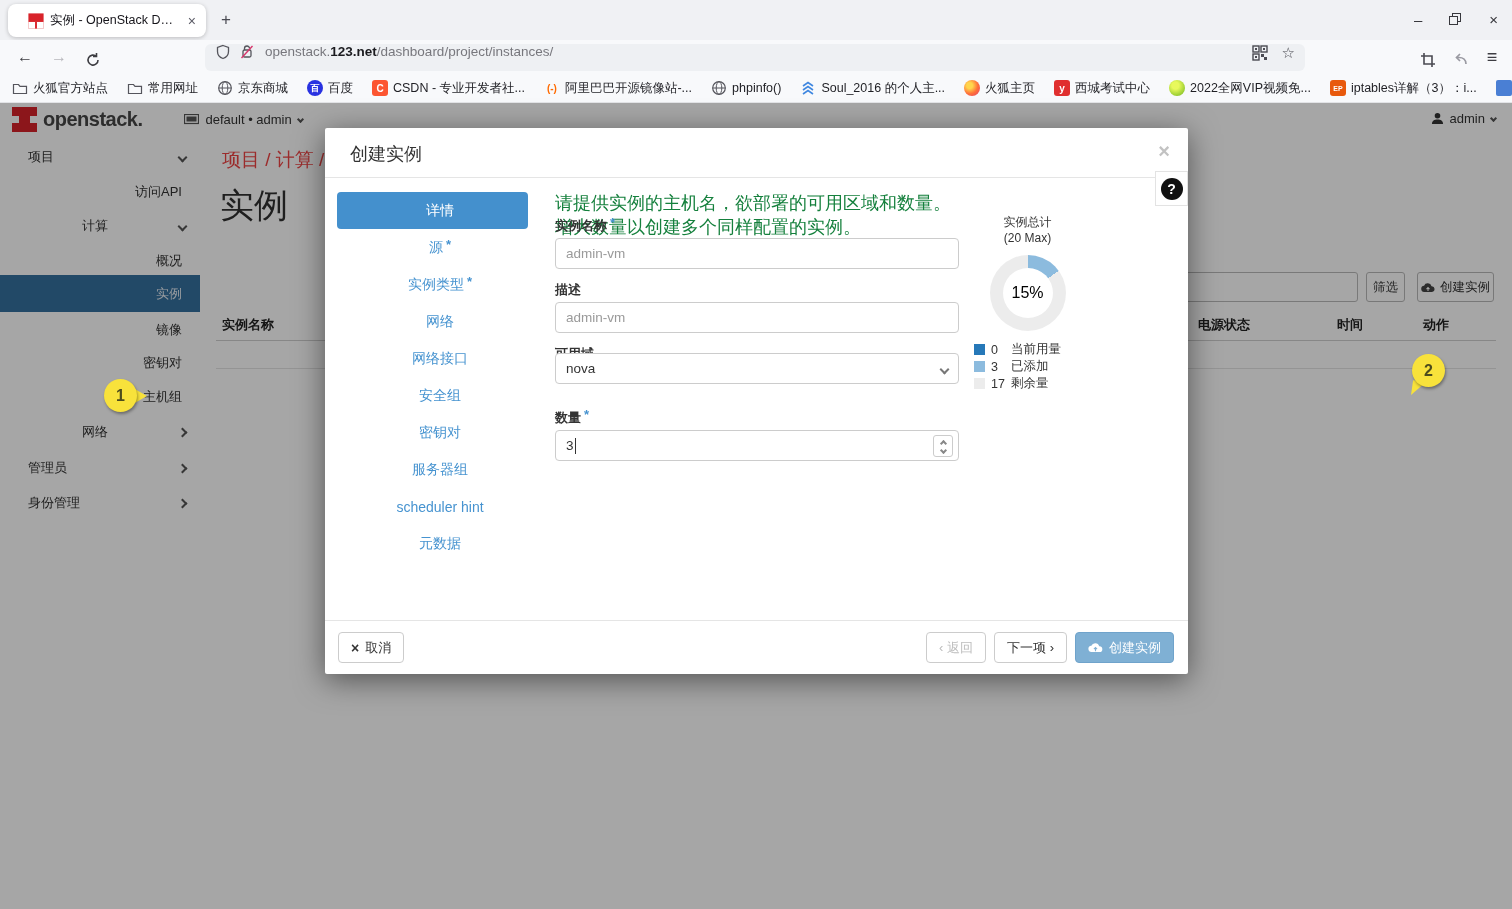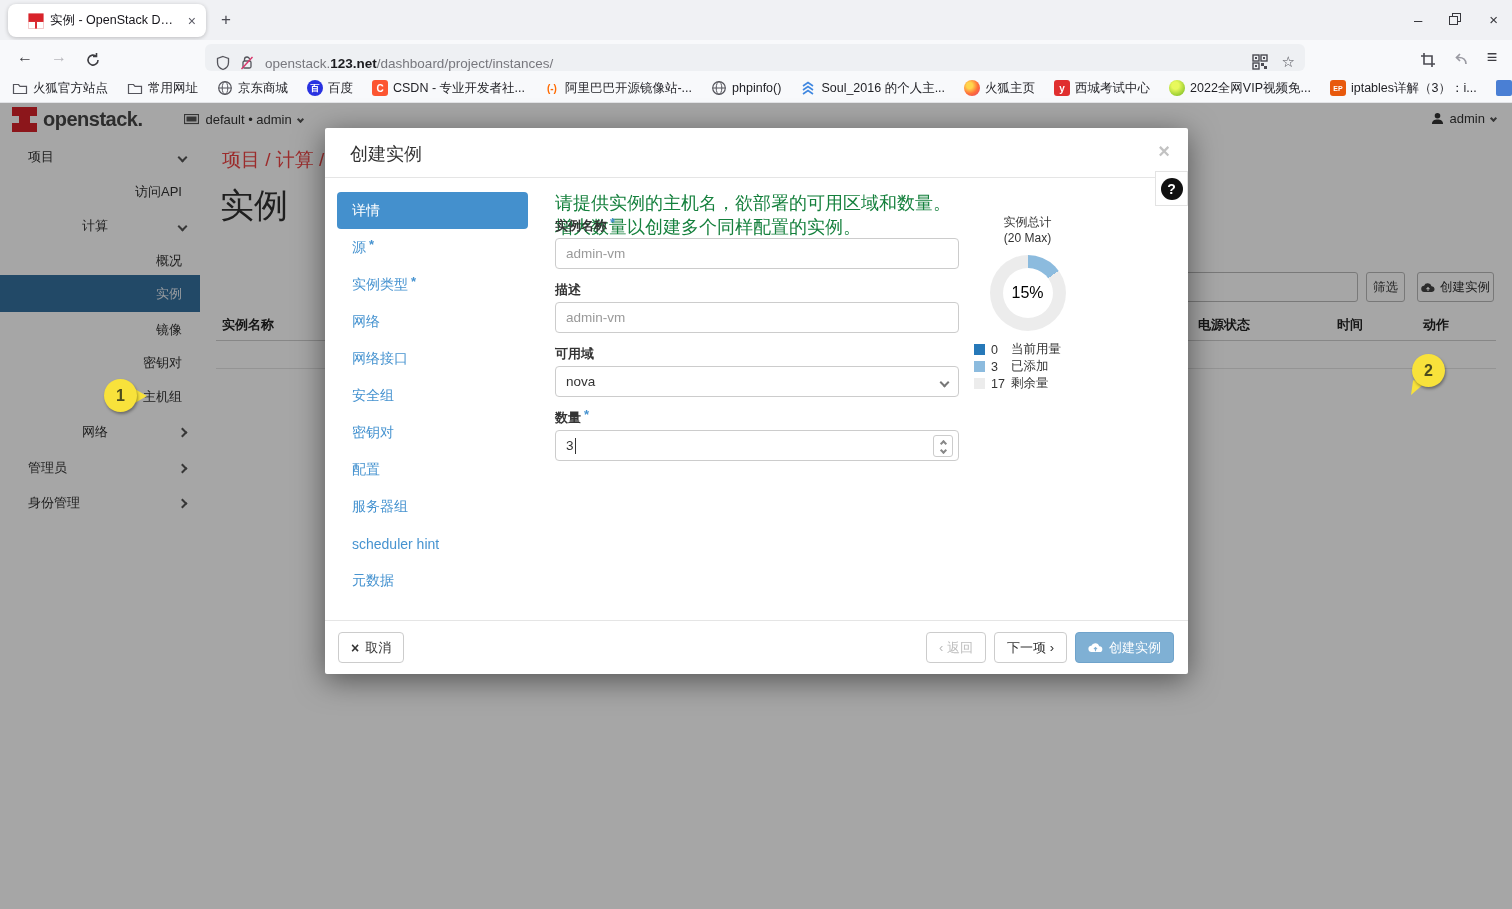--- a/index.html
+++ b/index.html
@@ -15,21 +15,21 @@
   .newtab { position:absolute; left:214px; top:8px; width:24px; height:24px; font-size:17px; color:#4a4a52; text-align:center; line-height:24px; border-radius:4px; }
   .winctl { position:absolute; top:10px; display:flex; gap:28px; right:14px; align-items:center; color:#37373c; }
   .winctl .g { font-size:15px; line-height:20px; }
   .restore-sq { position:relative; width:11px; height:11px; }
   .restore-sq i { position:absolute; border:1.4px solid #37373c; width:9px; height:9px; display:block; }
   .restore-sq i:first-child { left:2px; top:-2px; }
   .restore-sq i:last-child { left:-1px; top:1px; background:#f0f1f4; }
 
   .toolbar { position:absolute; left:0; top:40px; width:1512px; height:34px; background:#f8f9fb; }
   .nav-ic { position:absolute; top:4px; width:26px; height:26px; text-align:center; line-height:26px; font-size:16px; color:#3d3d42; border-radius:4px; }
-  .addr { position:absolute; left:205px; top:44px; width:1100px; height:27px; background:#eef0f3; border-radius:6px; display:flex; align-items:flex-end; padding:0 10px; }
+  .addr { position:absolute; left:205px; top:44px; width:1100px; height:27px; background:#eef0f3; border-radius:6px; display:flex; align-items:flex-start; padding:0 10px; }
   .addr .url { font-size:13.5px; color:#77777d; margin-left:10px; white-space:nowrap; flex:1; overflow:hidden; }
   .addr .url b { color:#1b1b1f; font-weight:600; }
   .icon16 { width:16px; height:16px; display:inline-block; vertical-align:middle; }
   .addr-right { display:flex; gap:14px; align-items:center; }
   .star { font-size:15px; color:#4a4a52; }
 
   .bookmarks { position:absolute; left:0; top:74px; width:1512px; height:29px; background:#f8f9fb; border-bottom:1px solid #e2e3e6; display:flex; align-items:center; padding:0 12px; gap:19px; }
   .bm { display:flex; align-items:center; gap:5px; font-size:12.5px; color:#1f1f24; white-space:nowrap; }
   .bm-ic { width:16px; height:16px; display:flex; align-items:center; justify-content:center; font-size:10px; border-radius:3px; }
 
@@ -68,21 +68,21 @@
   
   .modal { position:absolute; left:325px; top:25px; width:863px; height:546px; background:#fff; border-radius:2px;
            box-shadow:0 6px 30px rgba(0,0,0,.5); z-index:60; }
   .m-head { position:relative; height:50px; border-bottom:1px solid #e5e5e5; }
   .m-title { position:absolute; left:25px; top:14px; font-size:18px; color:#333; }
   .m-close { position:absolute; right:18px; top:12px; font-size:20px; font-weight:bold; color:#c2c2c2; }
   .m-help { position:absolute; right:0; top:43px; width:33px; height:35px; background:#fff; border:1px solid #e3e3e3; display:flex; align-items:center; justify-content:center; z-index:5; }
   .m-help .q { width:22px; height:22px; border-radius:50%; background:#111; color:#fff; font-size:14px; font-weight:bold; text-align:center; line-height:22px; }
 
   .wizard { position:absolute; left:12px; top:64px; width:191px; }
-  .wz { height:37px; display:flex; align-items:center; padding-left:15px; font-size:14px; color:#4693d0; }
+  .wz { height:37px; display:flex; align-items:center; padding-left:15px; font-size:14px; color:#4693d0;justify-content:center; }
   .wz.active { background:#4490cd; color:#fff; border-radius:4px; }
   .req { color:#4693d0; font-weight:bold; margin-left:3px; font-size:13px; position:relative; top:-3px; }
 
   .form-col { position:absolute; left:230px; top:63px; width:404px; }
   .help-txt { font-size:18px; color:#15803d; }
   .f-label { font-size:13px; font-weight:bold; color:#333; position:absolute; }
   .f-input { position:absolute; width:404px; height:31px; border:1px solid #ccc; border-radius:4px; background:#fff; display:flex; align-items:center; padding:0 10px; font-size:13.5px; }
   .ph { color:#9a9a9a; }
   .val { color:#333; }
   .caret { display:inline-block; width:1px; height:16px; background:#333; margin-left:1px; }
@@ -375,23 +375,20 @@
         <div class="wz">
             <span>网络接口</span>
           </div>
         <div class="wz">
             <span>安全组</span>
           </div>
         <div class="wz">
             <span>密钥对</span>
           </div>
         <div class="wz">
-            <span>配置</span>
-          </div>
-        <div class="wz">
             <span>服务器组</span>
           </div>
         <div class="wz">
             <span>scheduler hint</span>
           </div>
         <div class="wz">
             <span>元数据</span>
           </div>
       </div>
 
@@ -402,21 +399,21 @@
         <div class="f-input" style="top:47px">
             <span class="ph">admin-vm</span>
           </div>
 
         <span class="f-label" style="top:90px">描述</span>
         <div class="f-input" style="top:111px">
             <span class="ph">admin-vm</span>
           </div>
 
         <span class="f-label" style="top:154px">可用域</span>
-        <div class="f-input" style="top:175px">
+        <div class="f-input" style="top:162px">
             <span class="val">nova</span>
             <span class="chev down sel-chev" style="border-color:#777"></span>
           </div>
 
         <span class="f-label" style="top:218px"><span>数量</span><span class="req">*</span></span>
         <div class="f-input" style="top:239px">
             <span class="val">3</span>
             <span class="caret"></span>
           <span class="spin">
               <span class="chev up"></span>

